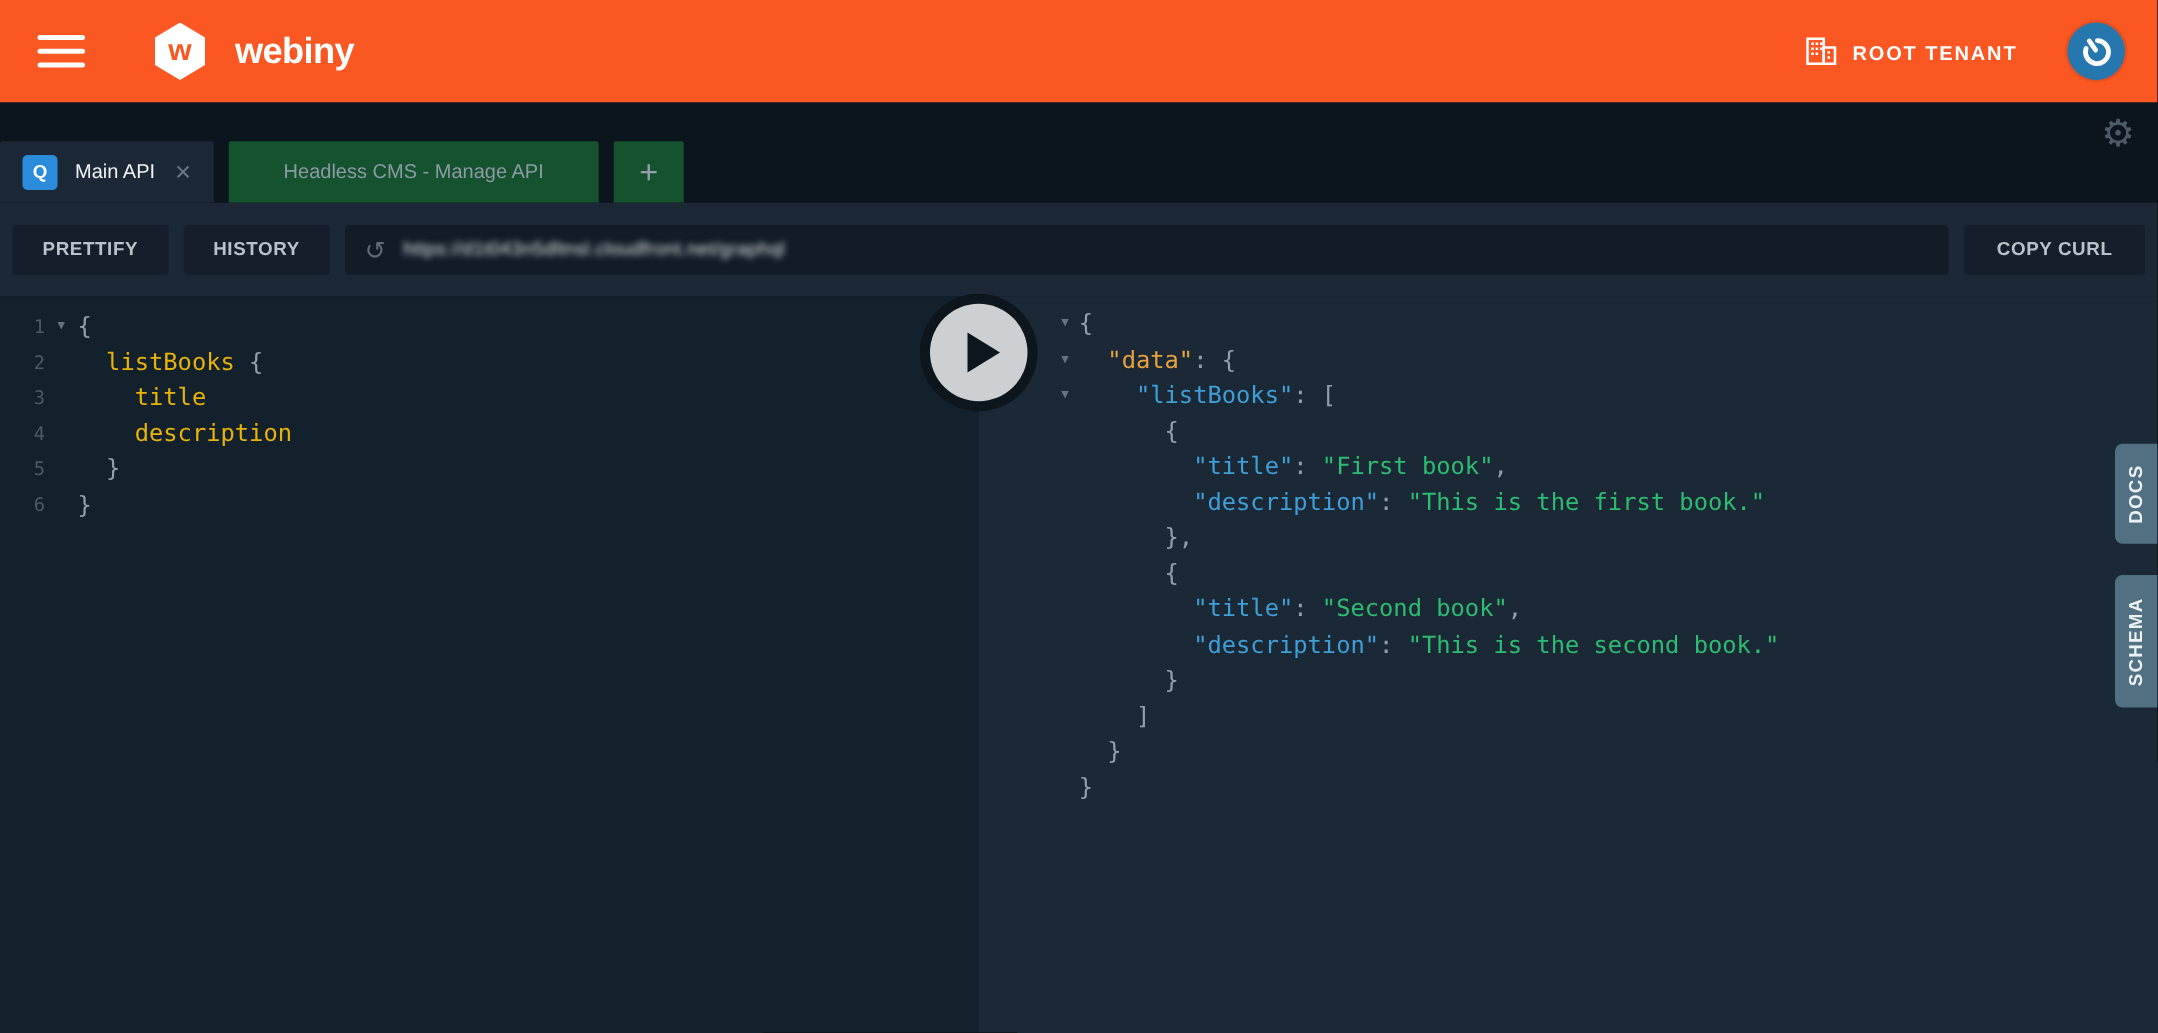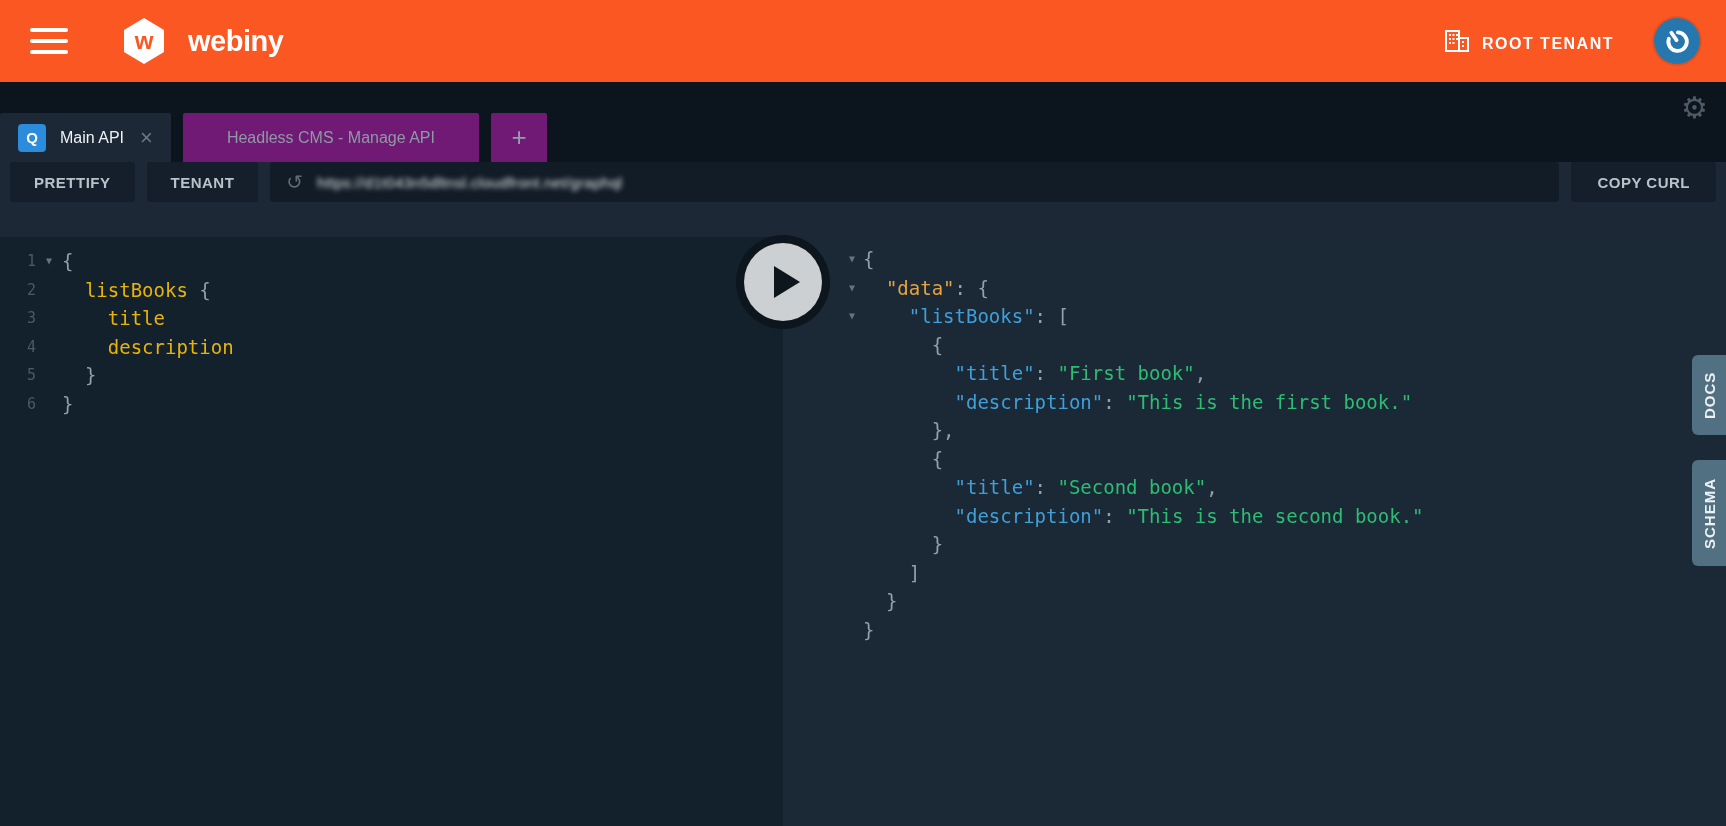--- a/index.html
+++ b/index.html
@@ -16,32 +16,32 @@
   .hexagon span { color:#fa5723; font-weight:800; font-size:24px; }
   .wordmark { color:#fff; font-size:29px; font-weight:700; letter-spacing:-0.5px; margin-left:24px; }
   .header-spacer { flex:1; }
   .tenant { display:flex; align-items:flex-end; color:#fff; font-size:16px; font-weight:600; letter-spacing:1.5px; margin-right:40px; }
   .tenant svg { margin-right:12px; }
   .avatar { width:46px; height:46px; border-radius:50%; background:#2577ad; display:flex; align-items:center; justify-content:center; margin-right:2px; cursor:pointer; box-shadow:0 0 0 2px rgba(0,0,0,0.08); }
   .avatar svg { transform:rotate(-35deg); }
 
   
   .tabs-row { height:80px; background:#0c141d; display:flex; align-items:flex-end; position:relative; }
-  .tab { height:49px; display:flex; align-items:center; background:#701a75; color:#8d9aa6;
+  .tab { height:49px; display:flex; align-items:center; background:#14532d; color:#8d9aa6;
          font-size:16px; padding:0 44px; margin-right:12px; border-radius:2px 2px 0 0; cursor:pointer; white-space:nowrap; }
   .tab.active { background:#1c2836; color:#eef2f5; padding:0 18px; }
   .tab.add { padding:0; width:56px; justify-content:center; font-size:26px; color:#93a0ac; font-weight:300; }
   .q-badge { width:28px; height:28px; border-radius:4px; background:#2b8cdb; color:#fff; font-weight:700;
              font-size:15px; display:flex; align-items:center; justify-content:center; margin-right:14px; }
   .tab-close { color:#6b7782; font-size:22px; margin-left:16px; line-height:1; cursor:pointer; }
   .gear { position:absolute; right:18px; top:8px; font-size:30px; color:#4e5a66; cursor:pointer;
           font-family:"DejaVu Sans", sans-serif; }
 
   
-  .toolbar { height:75px; background:#1c2836; display:flex; padding:0 10px; }
+  .toolbar { height:75px; background:#1c2836; display:flex; align-items:center; padding:0 10px; }
   .tbtn { height:40px; background:#141f2b; border:none; border-radius:3px; color:#b9c2ca; font-size:15px;
           font-weight:600; letter-spacing:0.5px; padding:0 24px; margin-right:12px; cursor:pointer;
           font-family:"Liberation Sans", sans-serif; }
   .url-box { flex:1; height:40px; background:#111c27; border-radius:4px; display:flex; align-items:center;
              padding:0 16px; margin-right:12px; }
   .undo-ic { color:#5f6b76; font-size:20px; margin-right:14px; font-family:"DejaVu Sans", sans-serif; }
   .url-text { color:rgba(255,255,255,0.88); font-size:15px; filter:blur(2.4px); letter-spacing:0.3px; }
   .copycurl { margin-right:0; padding:0 26px; }
 
   
@@ -128,21 +128,21 @@
     <span>Headless CMS - Manage API</span>
   </div>
   <div class="tab add">
     <span>+</span>
   </div>
   <div class="gear">⚙</div>
 </div>
 
 <div class="toolbar">
   <button class="tbtn">PRETTIFY</button>
-  <button class="tbtn">TENANT</button>
+  <button class="tbtn">HISTORY</button>
   <div class="url-box">
     <span class="undo-ic">↺</span>
     <span class="url-text">https://d1t043n5dltnsl.cloudfront.net/graphql</span>
   </div>
   <button class="tbtn copycurl">COPY CURL</button>
 </div>
 
 <div class="editors">
   <div class="pane-query" id="query-pane">
       <div class="codeline "><span class="lnum">1</span><span class="fold">▼</span><span class="codetext"><span class="tk-punc">{</span></span></div>

